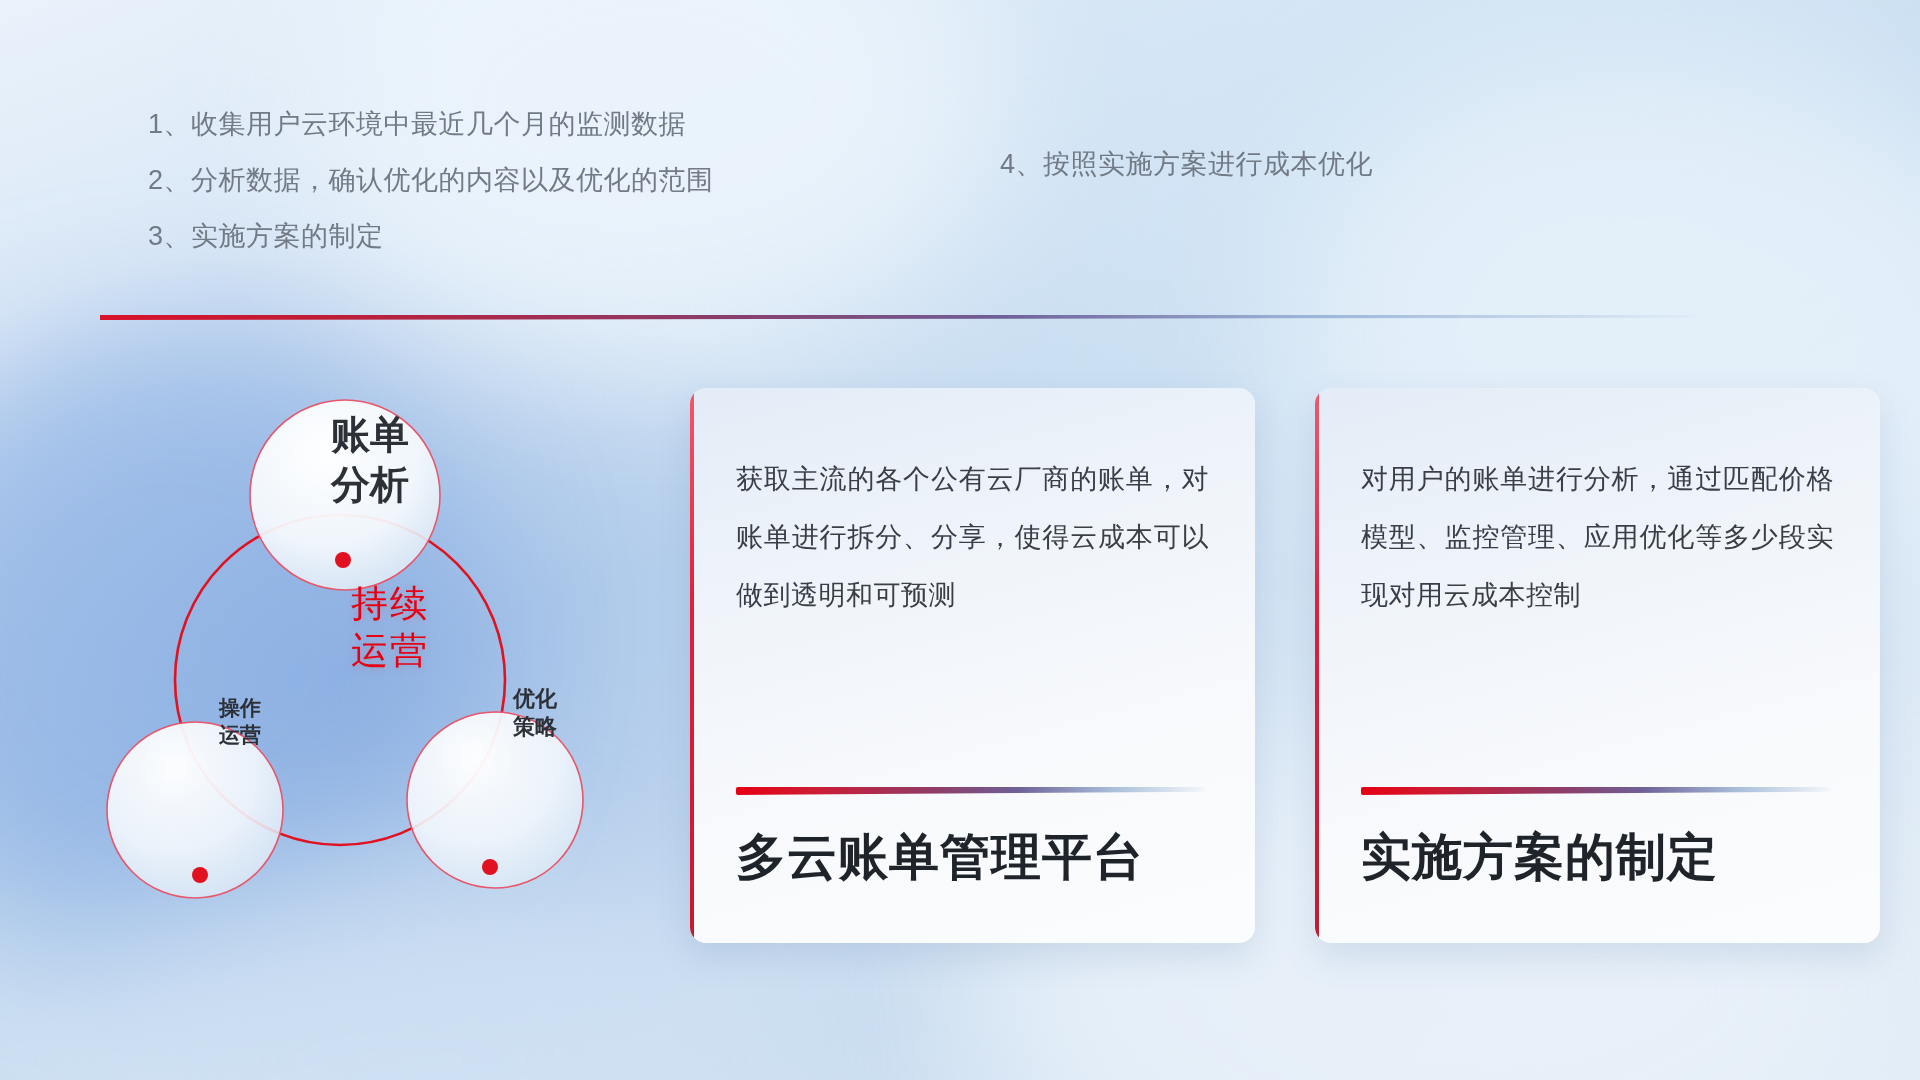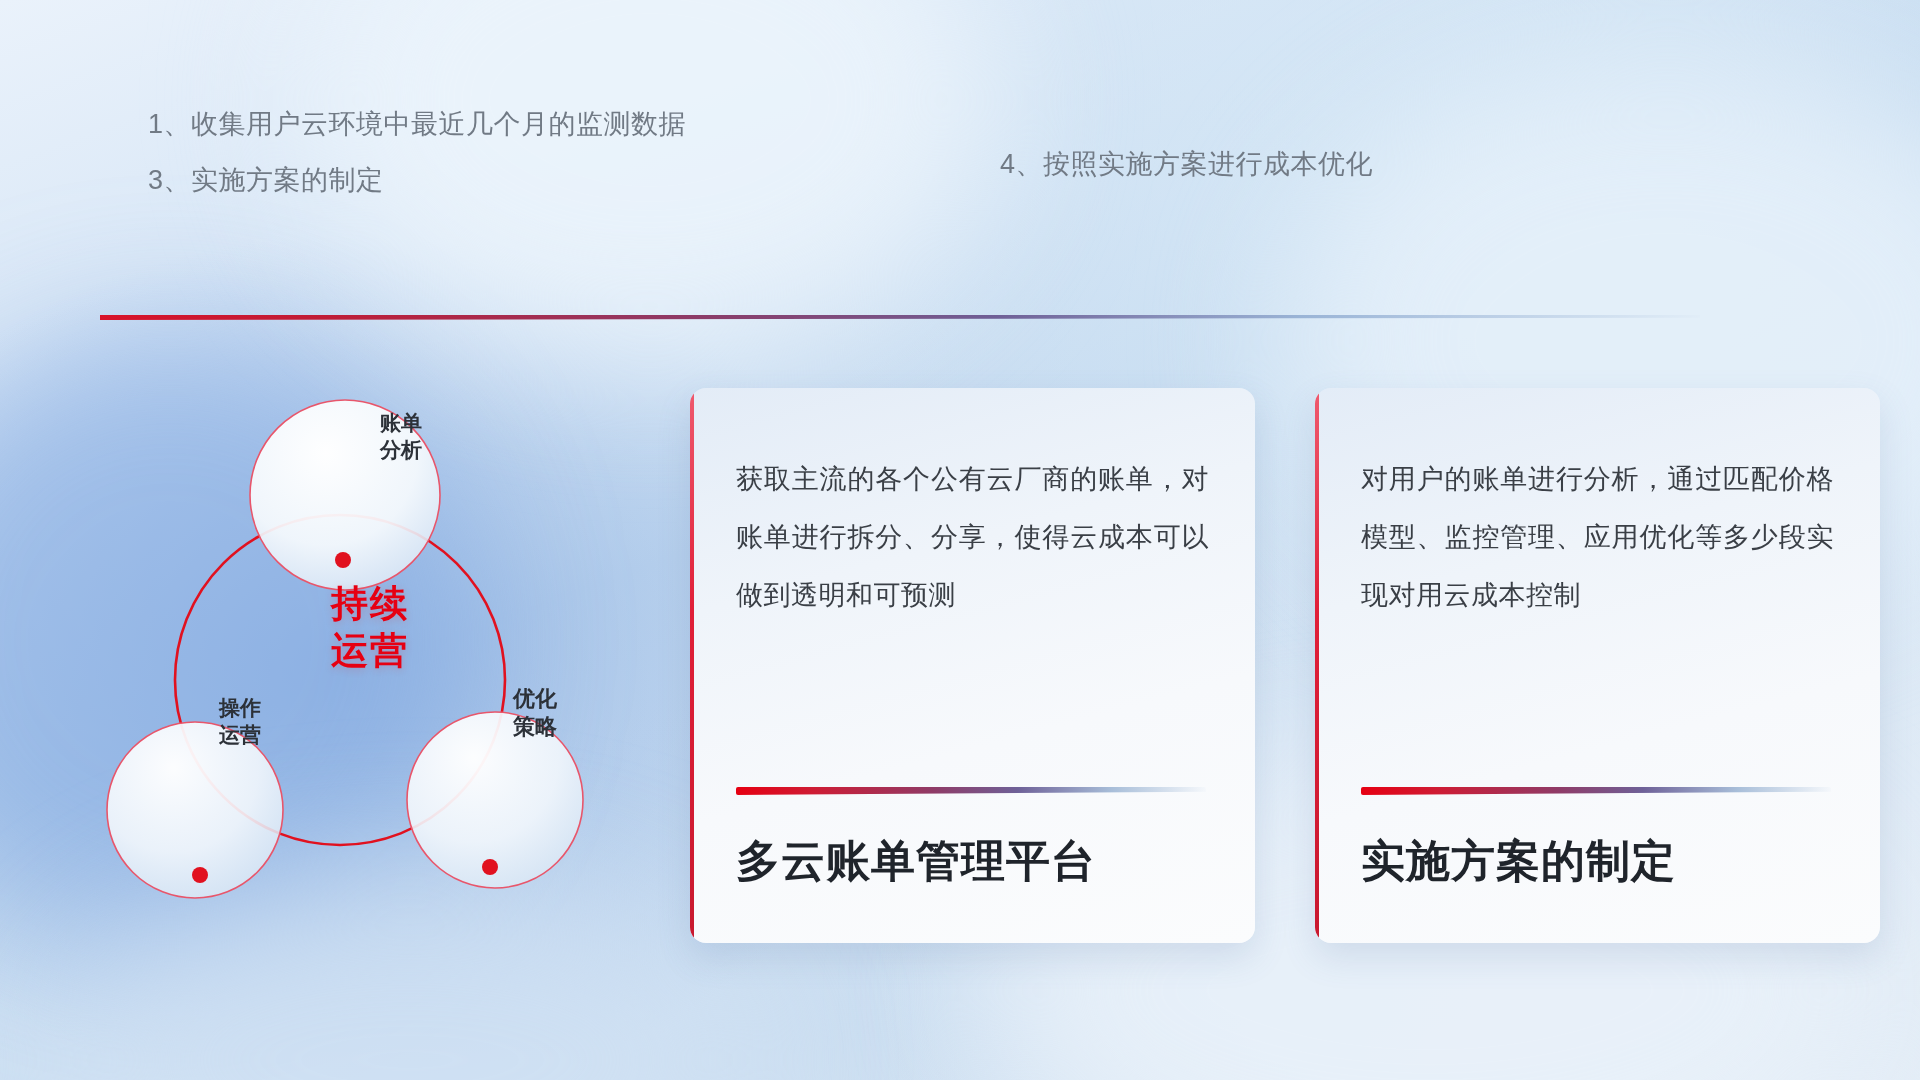--- a/index.html
+++ b/index.html
@@ -79,26 +79,26 @@
   .venn svg { position: absolute; left: 0; top: 0; }
 
   .venn-label {
     position: absolute;
     text-align: center;
     color: #2c3138;
     font-weight: 700;
     line-height: 1.28;
     white-space: pre-line;
   }
-  .venn-label.top   { left: 216px; top: 55px;  width: 180px; font-size: 21px; }
+  .venn-label.top   { left: 185px; top: 55px;  width: 180px; font-size: 39px; }
   .venn-label.bl    { left: 55px;  top: 340px; width: 180px; font-size: 21px; }
   .venn-label.br    { left: 350px; top: 330px; width: 180px; font-size: 22px; }
   .venn-label.center{
-    left: 160px; top: 225px; width: 230px;
-    font-size: 37px; color: #e60012; font-weight: 700; letter-spacing: 2px;
+    left: 180px; top: 225px; width: 230px;
+    font-size: 37px; color: #e60012; font-weight: 400; letter-spacing: 2px;
     text-shadow: 0 2px 8px rgba(230,0,18,0.18);
   }
 
   
   .cards {
     position: absolute;
     left: 690px;
     top: 388px;
     width: 1190px;
     height: 575px;
@@ -137,40 +137,41 @@
     width: 470px;
     height: 8px;
     background: linear-gradient(90deg, #e60012 0%, #cf1b33 16%, #8f3b67 42%, #6e6198 60%, #a8bed9 80%, rgba(230,238,247,0.2) 100%);
     clip-path: polygon(0 0, 100% 0, 100% 58%, 0 100%);
     border-radius: 2px;
   }
   .card-title {
     position: absolute;
     left: 46px;
     bottom: 52px;
-    font-size: 44px;
+    font-size: 50px;
     font-weight: 800;
     color: #1f242b;
     letter-spacing: 1px;
   }
 </style>
 </head>
 <body>
 
 <div id="slide">
 
   <div class="blob blob-a"></div>
   <div class="blob blob-b"></div>
   <div class="blob blob-c"></div>
   <div class="blob blob-d"></div>
   <div class="blob blob-e"></div>
 
   <div class="lists">
     <div class="list-col left">
       <div class="list-item">1、收集用户云环境中最近几个月的监测数据</div>
+      <div class="list-item">2、分析数据，确认优化的内容以及优化的范围</div>
       <div class="list-item">3、实施方案的制定</div>
     </div>
     <div class="list-col right">
       <div class="list-item">4、按照实施方案进行成本优化</div>
     </div>
   </div>
 
   <div class="top-rule"></div>
 
   <div class="venn">

